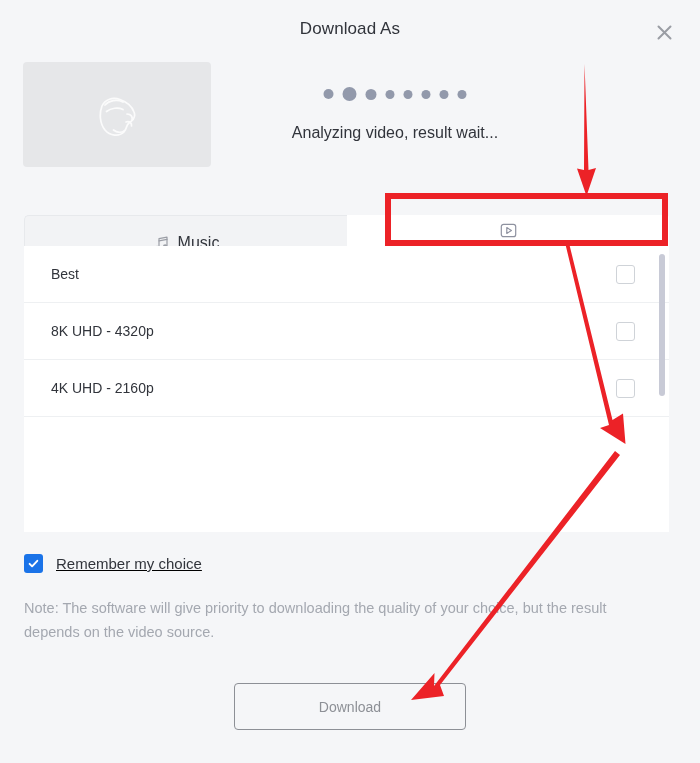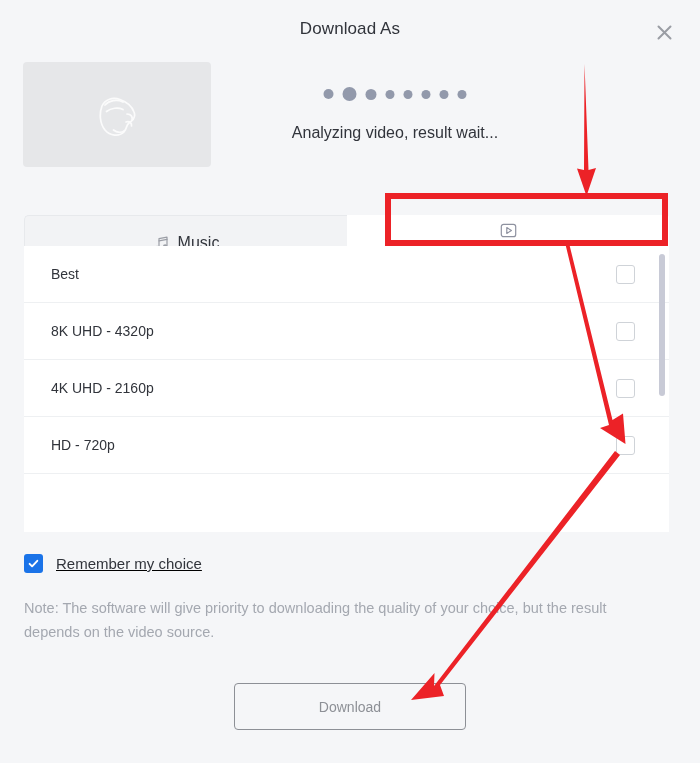--- a/index.html
+++ b/index.html
@@ -332,24 +332,20 @@
         <span class="row-check"></span>
       </div>
       <div class="list-row">
         <span class="row-label">8K UHD - 4320p</span>
         <span class="row-check"></span>
       </div>
       <div class="list-row">
         <span class="row-label">4K UHD - 2160p</span>
         <span class="row-check"></span>
       </div>
-      <div class="list-row">
-        <span class="row-label">HD - 720p</span>
-        <span class="row-check"></span>
-      </div>
       <div class="list-scrollbar">
       <div class="list-scroll-thumb"></div>
     </div>
   </div>
 
   <div class="remember">
     <span class="remember-box">
       <svg width="13" height="13" viewBox="0 0 13 13" aria-hidden="true">
         <path d="M2.6 6.8 L5.1 9.3 L10.3 3.8" fill="none" stroke="#ffffff" stroke-width="1.9" stroke-linecap="round" stroke-linejoin="round"></path>
       </svg>

